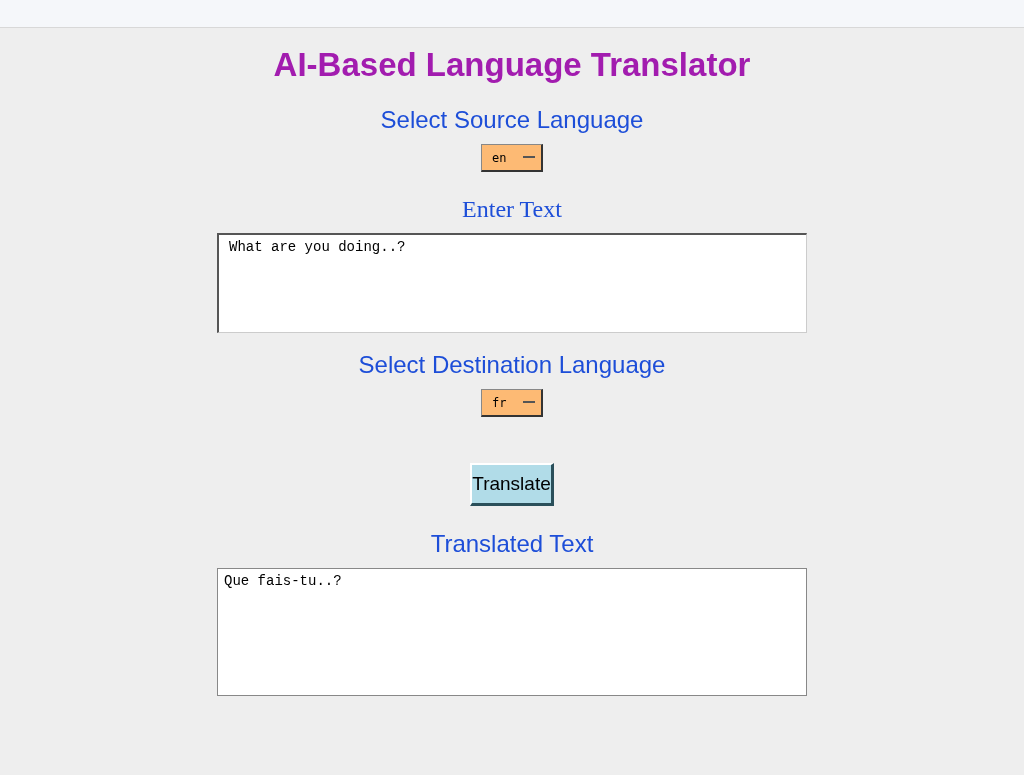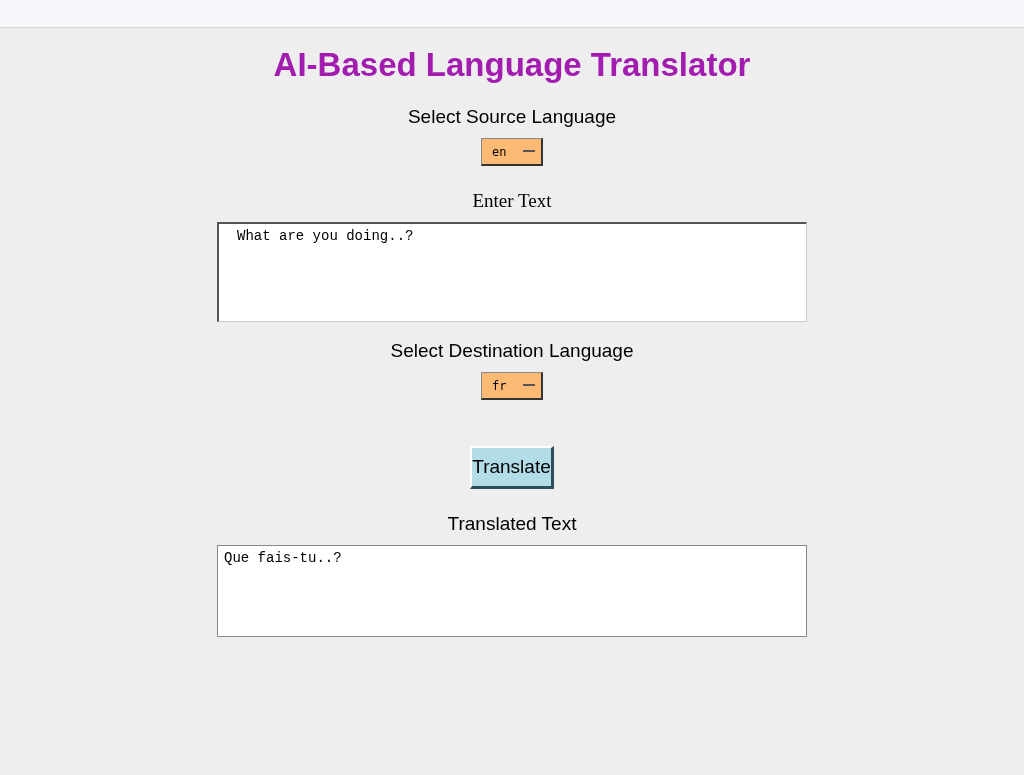--- a/index.html
+++ b/index.html
@@ -22,22 +22,22 @@
       text-align: center;
       padding-top: 18px;
     }
     h1 {
       font-size: 33px;
       font-weight: bold;
       margin: 0 0 22px 0;
       color: #a21caf;
     }
     .label {
-      font-size: 19px;
-      color: #000000;
+      font-size: 24px;
+      color: #1d4ed8;
       margin-bottom: 10px;
     }
     .dropdown {
       display: inline-flex;
       align-items: center;
       justify-content: space-between;
       width: 62px;
       height: 28px;
       padding: 0 6px 0 10px;
       background: #fdba74;
@@ -71,21 +71,21 @@
       top: -6px;
       width: 0;
       height: 0;
     }
     .textarea-input {
       width: 590px;
       height: 100px;
       resize: none;
       font-family: "Courier New", monospace;
       font-size: 14px;
-      padding: 4px 18px;
+      padding: 4px 10px;
       border-top: 2px solid #555;
       border-left: 2px solid #555;
       border-right: 1px solid #ccc;
       border-bottom: 1px solid #ccc;
       background: #fff;
       display: block;
       margin: 0 auto 18px auto;
       outline: none;
       text-align: left;
     }
@@ -96,21 +96,21 @@
       background: #b1dce8;
       border-top: 2px solid #fff;
       border-left: 2px solid #fff;
       border-right: 3px solid #2a4f5a;
       border-bottom: 3px solid #2a4f5a;
       cursor: pointer;
       margin-bottom: 24px;
     }
     .output-box {
       width: 590px;
-      height: 92px;
+      height: 128px;
       font-family: "Courier New", monospace;
       font-size: 14px;
       padding: 4px 6px;
       border: 1px solid #888;
       background: #fff;
       margin: 0 auto;
       text-align: left;
       white-space: pre-wrap;
     }
     .sec-gap {

